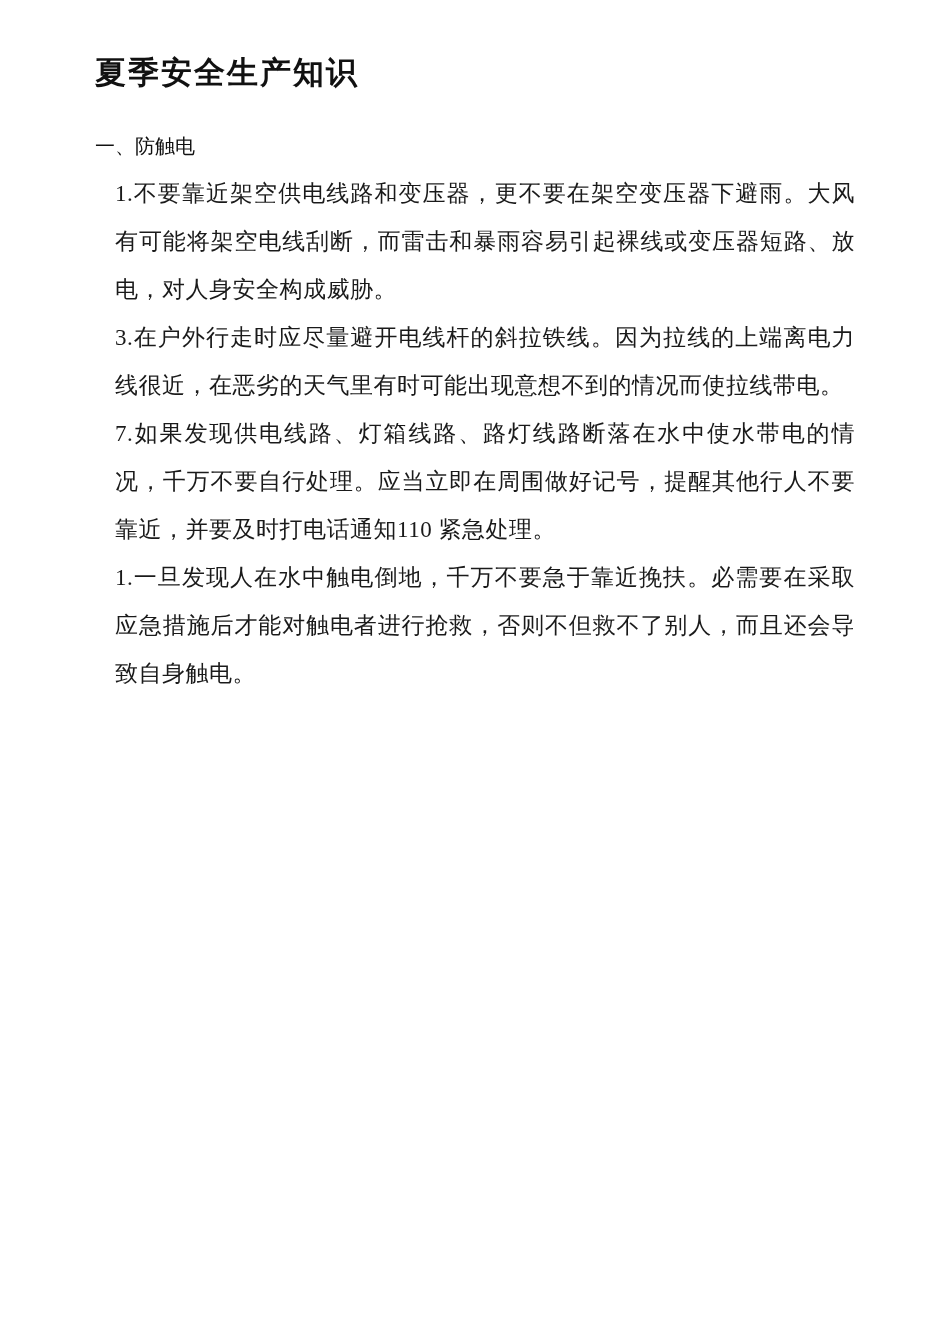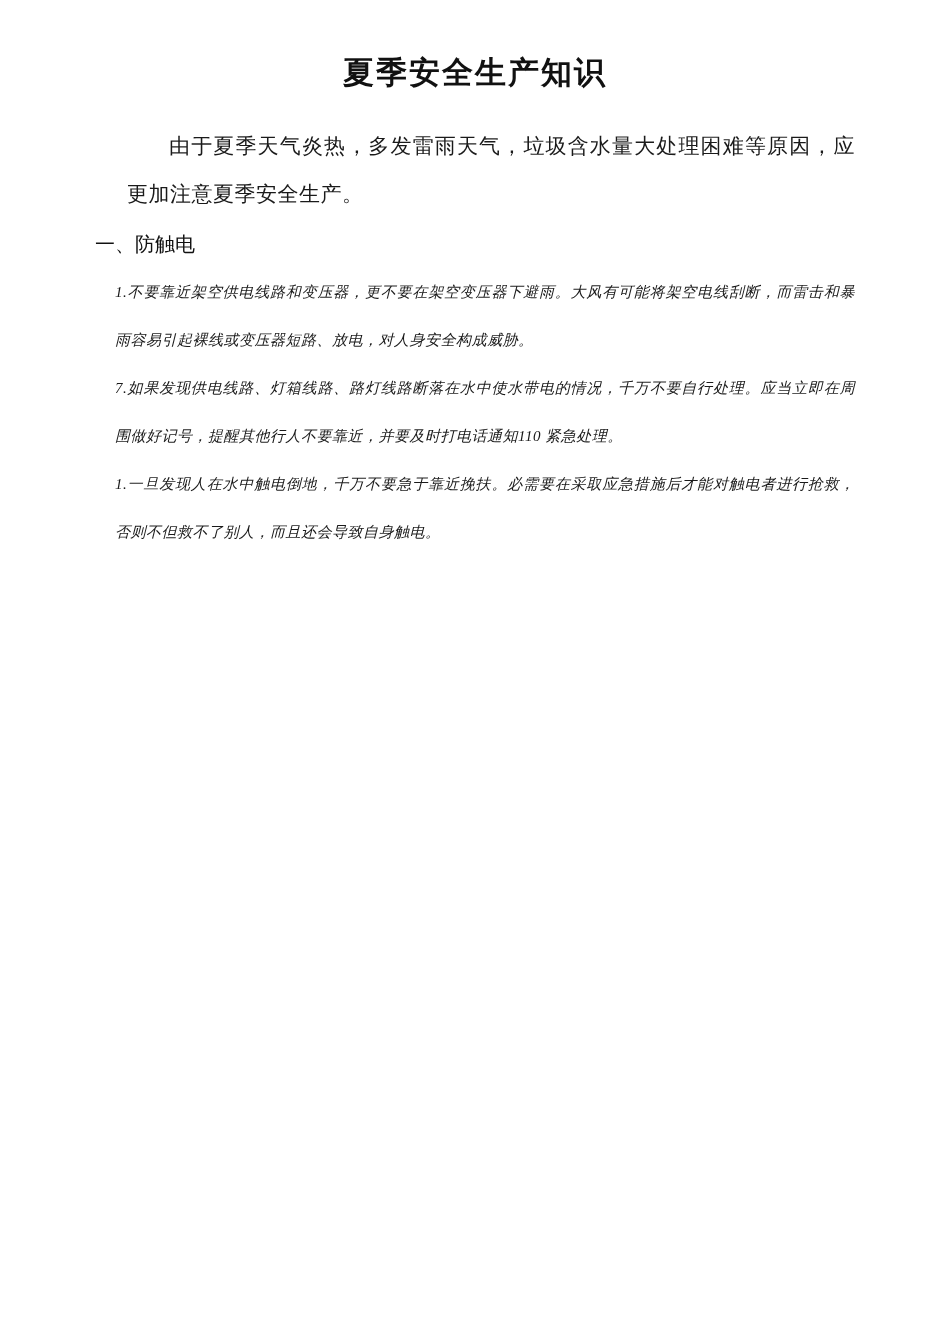--- a/index.html
+++ b/index.html
@@ -13,21 +13,21 @@
     height: 1344px;
     margin: 0 auto;
     background: #ffffff;
     color: #1a1a1a;
     font-family: "Liberation Serif", "DejaVu Serif", serif;
     box-sizing: border-box;
     padding: 52px 95px 40px 95px;
     overflow: hidden;
   }
   .doc-title {
-    text-align: center;
+    text-align: left;
     font-family: "Liberation Sans", "DejaVu Sans", sans-serif;
     font-weight: 700;
     font-size: 31px;
     letter-spacing: 2px;
     margin: 0 0 28px 0;
     color: #111111;
   }
   .intro {
     margin: 0 0 0 32px;
     text-indent: 2em;
@@ -39,33 +39,32 @@
   .section-heading {
     font-family: "Liberation Sans", "DejaVu Sans", sans-serif;
     font-weight: 400;
     font-size: 20px;
     line-height: 48px;
     margin: 2px 0 0 0;
     color: #111111;
   }
   .item {
     margin: 0 0 0 20px;
-    font-size: 15px;
+    font-size: 23px;
     line-height: 48px;
     text-align: justify;
     letter-spacing: 0.5px;
-    font-style: italic;
   }
 </style>
 </head>
 <body>
 
 <div class="page">
   <h1 class="doc-title">夏季安全生产知识</h1>
 
-  <p class="intro">由于夏季天气炎热，多发雷雨天气，垃圾含水量大处理困难等原因，应更加注意夏季安全生产。</p>
 
   <h2 class="section-heading">一、防触电</h2>
 
   <p class="item">1.不要靠近架空供电线路和变压器，更不要在架空变压器下避雨。大风有可能将架空电线刮断，而雷击和暴雨容易引起裸线或变压器短路、放电，对人身安全构成威胁。</p>
+  <p class="item">3.在户外行走时应尽量避开电线杆的斜拉铁线。因为拉线的上端离电力线很近，在恶劣的天气里有时可能出现意想不到的情况而使拉线带电。</p>
   <p class="item">7.如果发现供电线路、灯箱线路、路灯线路断落在水中使水带电的情况，千万不要自行处理。应当立即在周围做好记号，提醒其他行人不要靠近，并要及时打电话通知110 紧急处理。</p>
   <p class="item">1.一旦发现人在水中触电倒地，千万不要急于靠近挽扶。必需要在采取应急措施后才能对触电者进行抢救，否则不但救不了别人，而且还会导致自身触电。</p>
 </div>
 
 </body></html>

